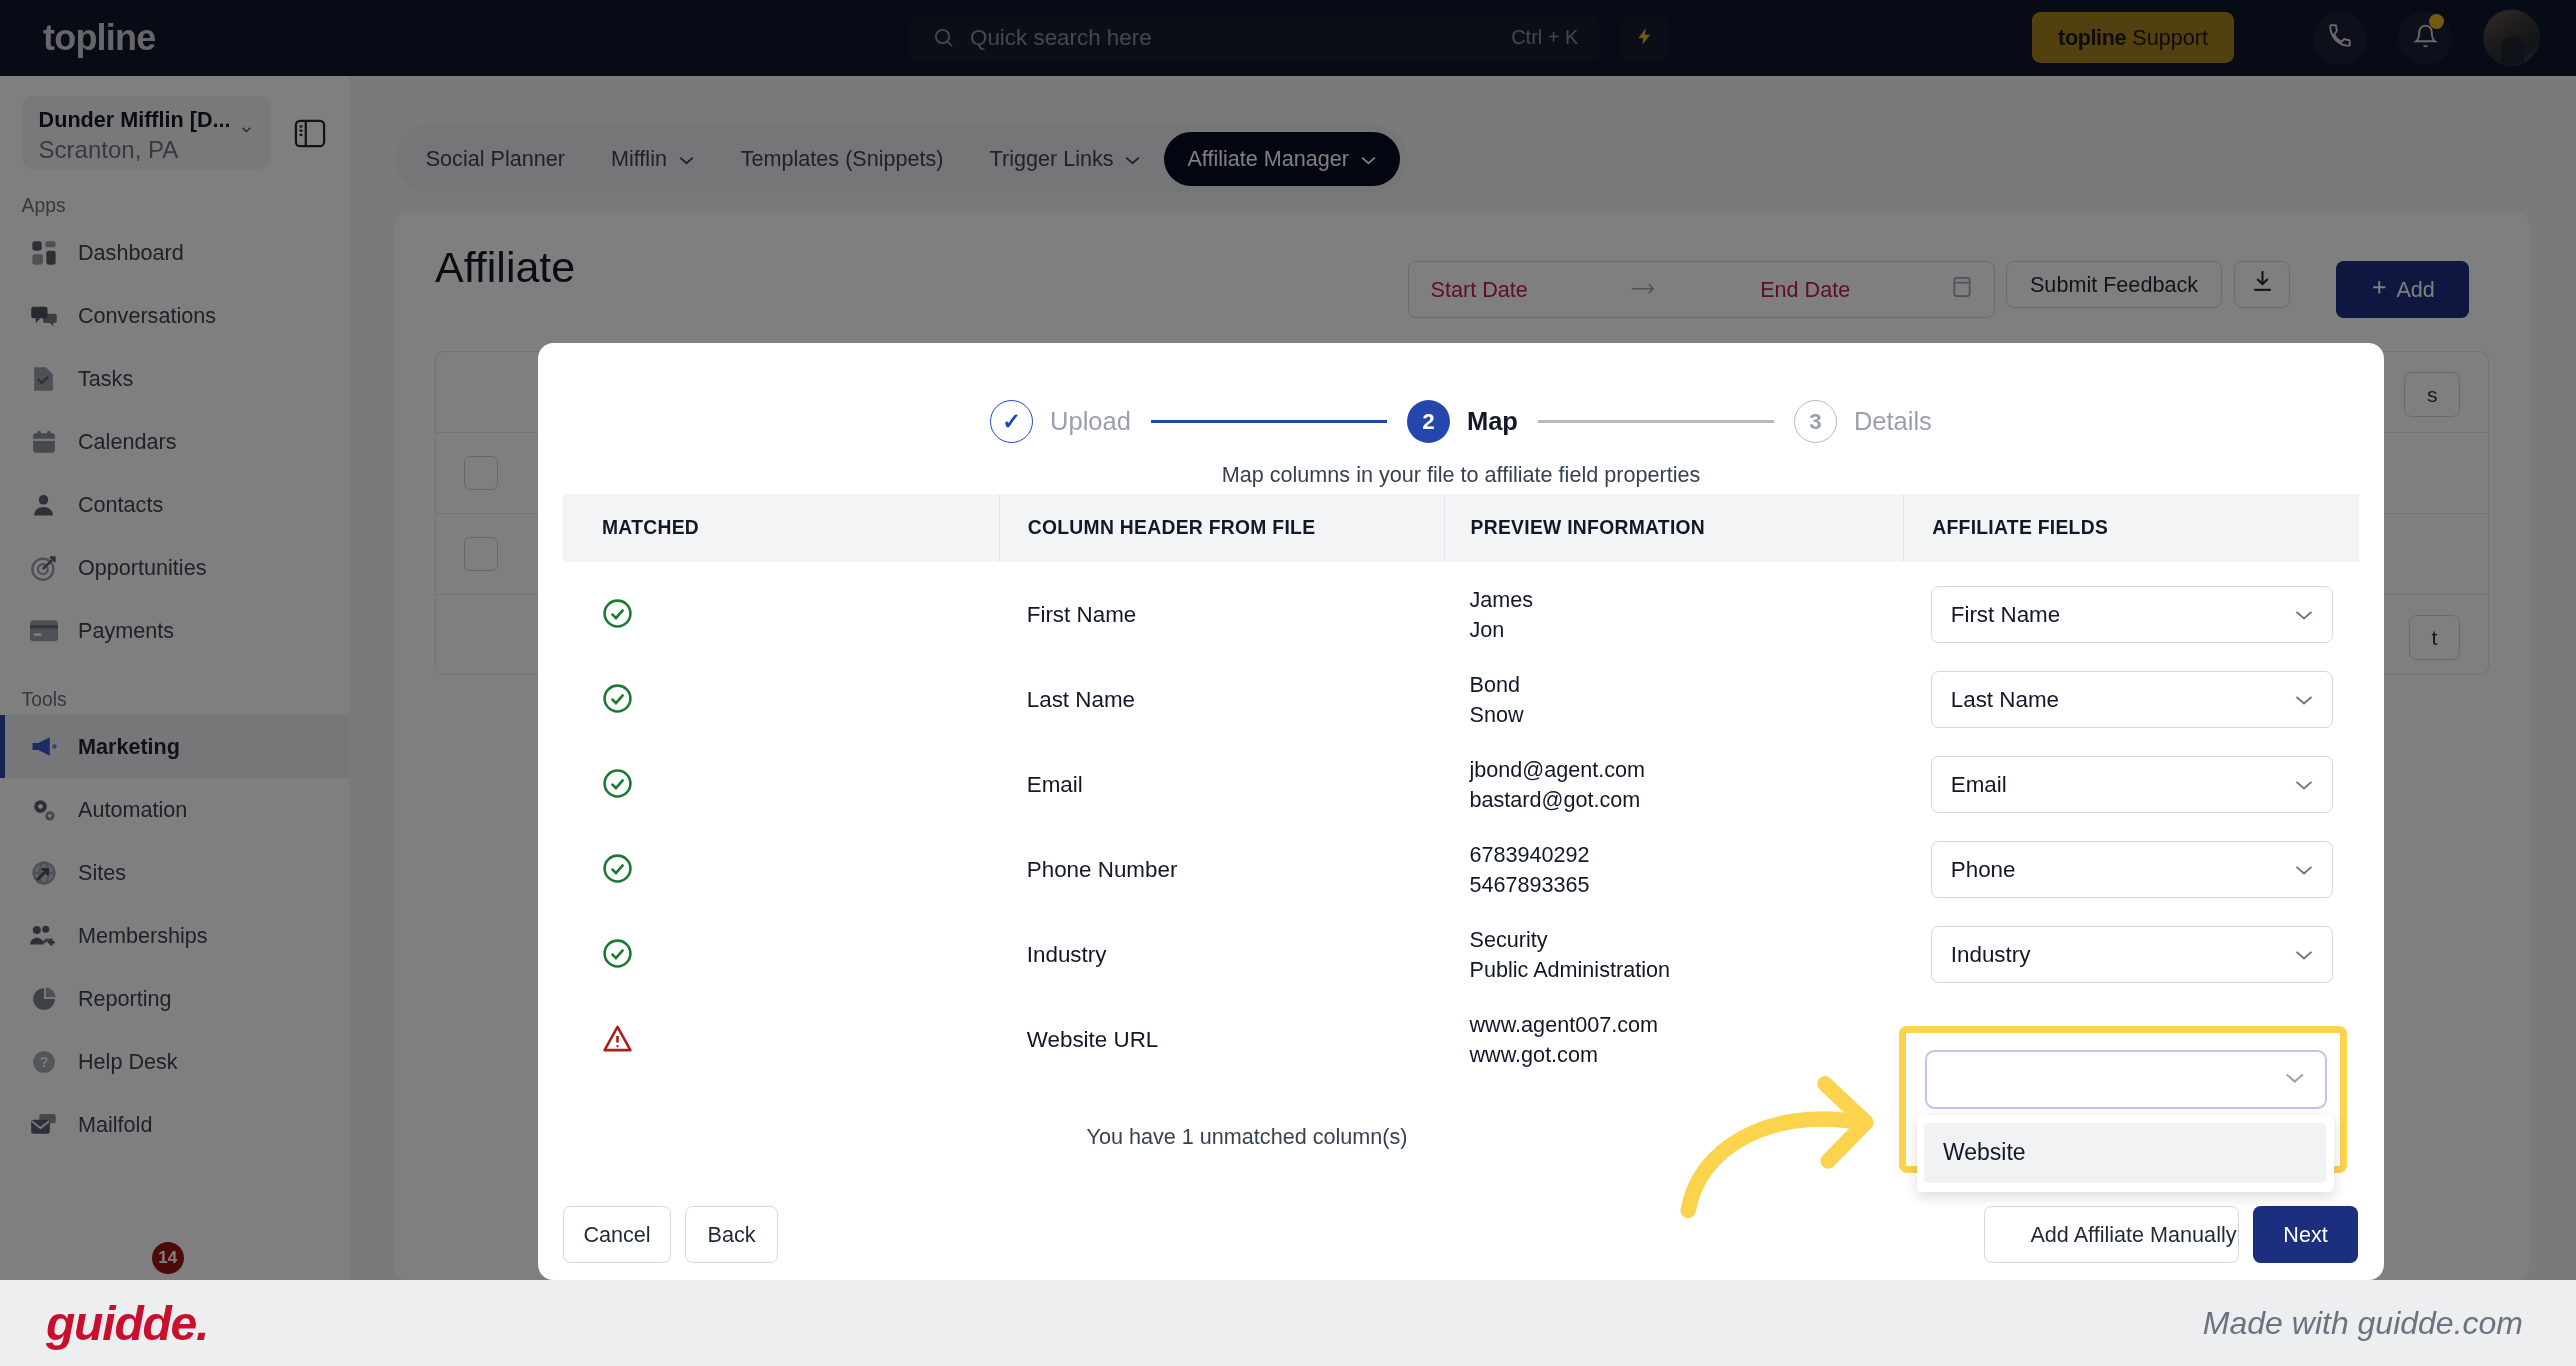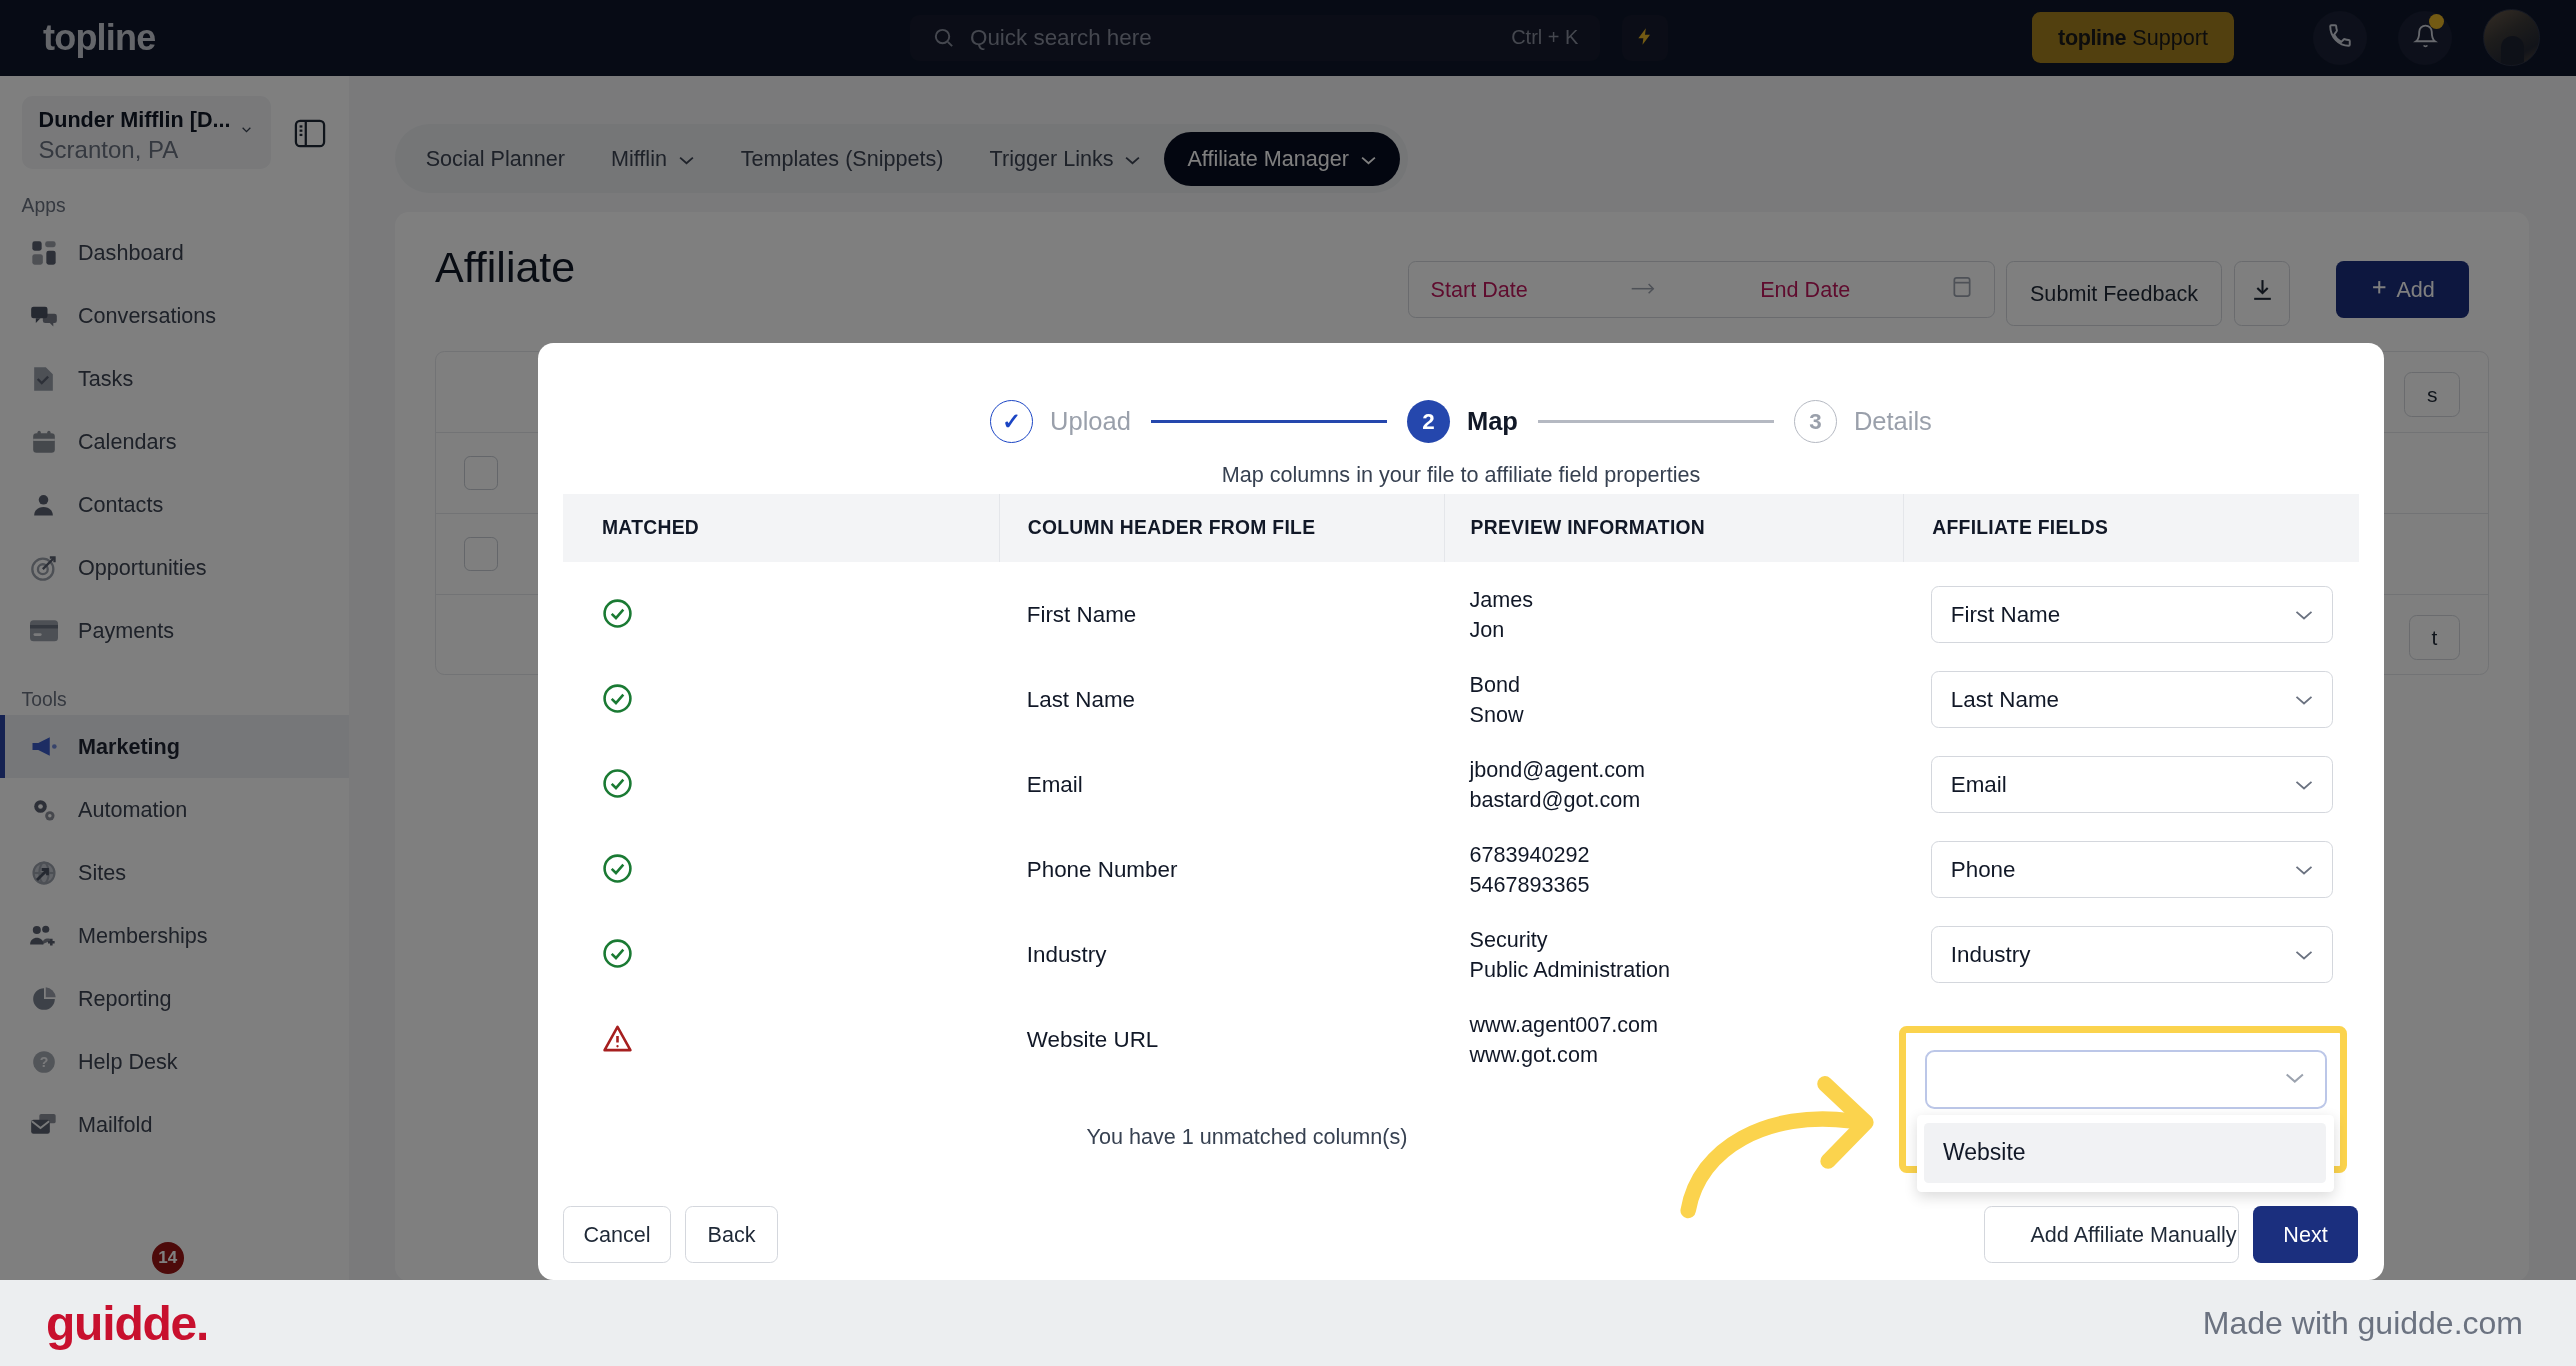--- a/index.html
+++ b/index.html
@@ -180,21 +180,21 @@
   .daterange {
     position: absolute; right: 534px; top: 49px;
     width: 587px; height: 57px;
     border: 0.8px solid #d4d7dd; border-radius: 7.7px;
     display:flex; align-items:center; padding: 0 21.6px;
     font-size: 21.6px; color:#be185d;
   }
   .daterange .arrow { margin: 0 auto; }
   .daterange .cal { margin-left: auto; }
   .btn-outline {
-    position: absolute; top: 49px; height: 65px;
+    position: absolute; top: 49px; height: 47px;
     border: 0.8px solid #d4d7dd; border-radius: 7.7px;
     display:flex;align-items:center;justify-content:center;
     font-size:21.6px; color:#1f2937; background:#fff;
   }
   #submit-feedback { right: 307px; width: 216px; }
   #download-btn { right: 239px; width: 56px; }
   #add-btn {
     position:absolute; top:49px; right:60px;
     width: 133px; height: 57px; background:#1b2f7e;
     border-radius:7.7px; color:#fff; font-size:21.6px;
@@ -344,20 +344,21 @@
   
   .arrow-anno { position:absolute; left: 1668px; top: 1056px; z-index: 15; }
 
   
   .guidde-footer {
     position:absolute; left:0; top: 1280px;
     width: 2576px; height: 86px;
     background: #eceef0;
     display:flex; align-items:center;
     z-index: 20;
+    font-style: italic;
   }
   .guidde-logo {
     margin-left: 46px;
     font-size: 48px; font-weight: 700; color:#c8102e; letter-spacing:-1.2px;
   }
   .guidde-made {
     margin-left:auto; margin-right: 53px;
     font-size: 32px; color:#6b7280;
   }
 </style>

